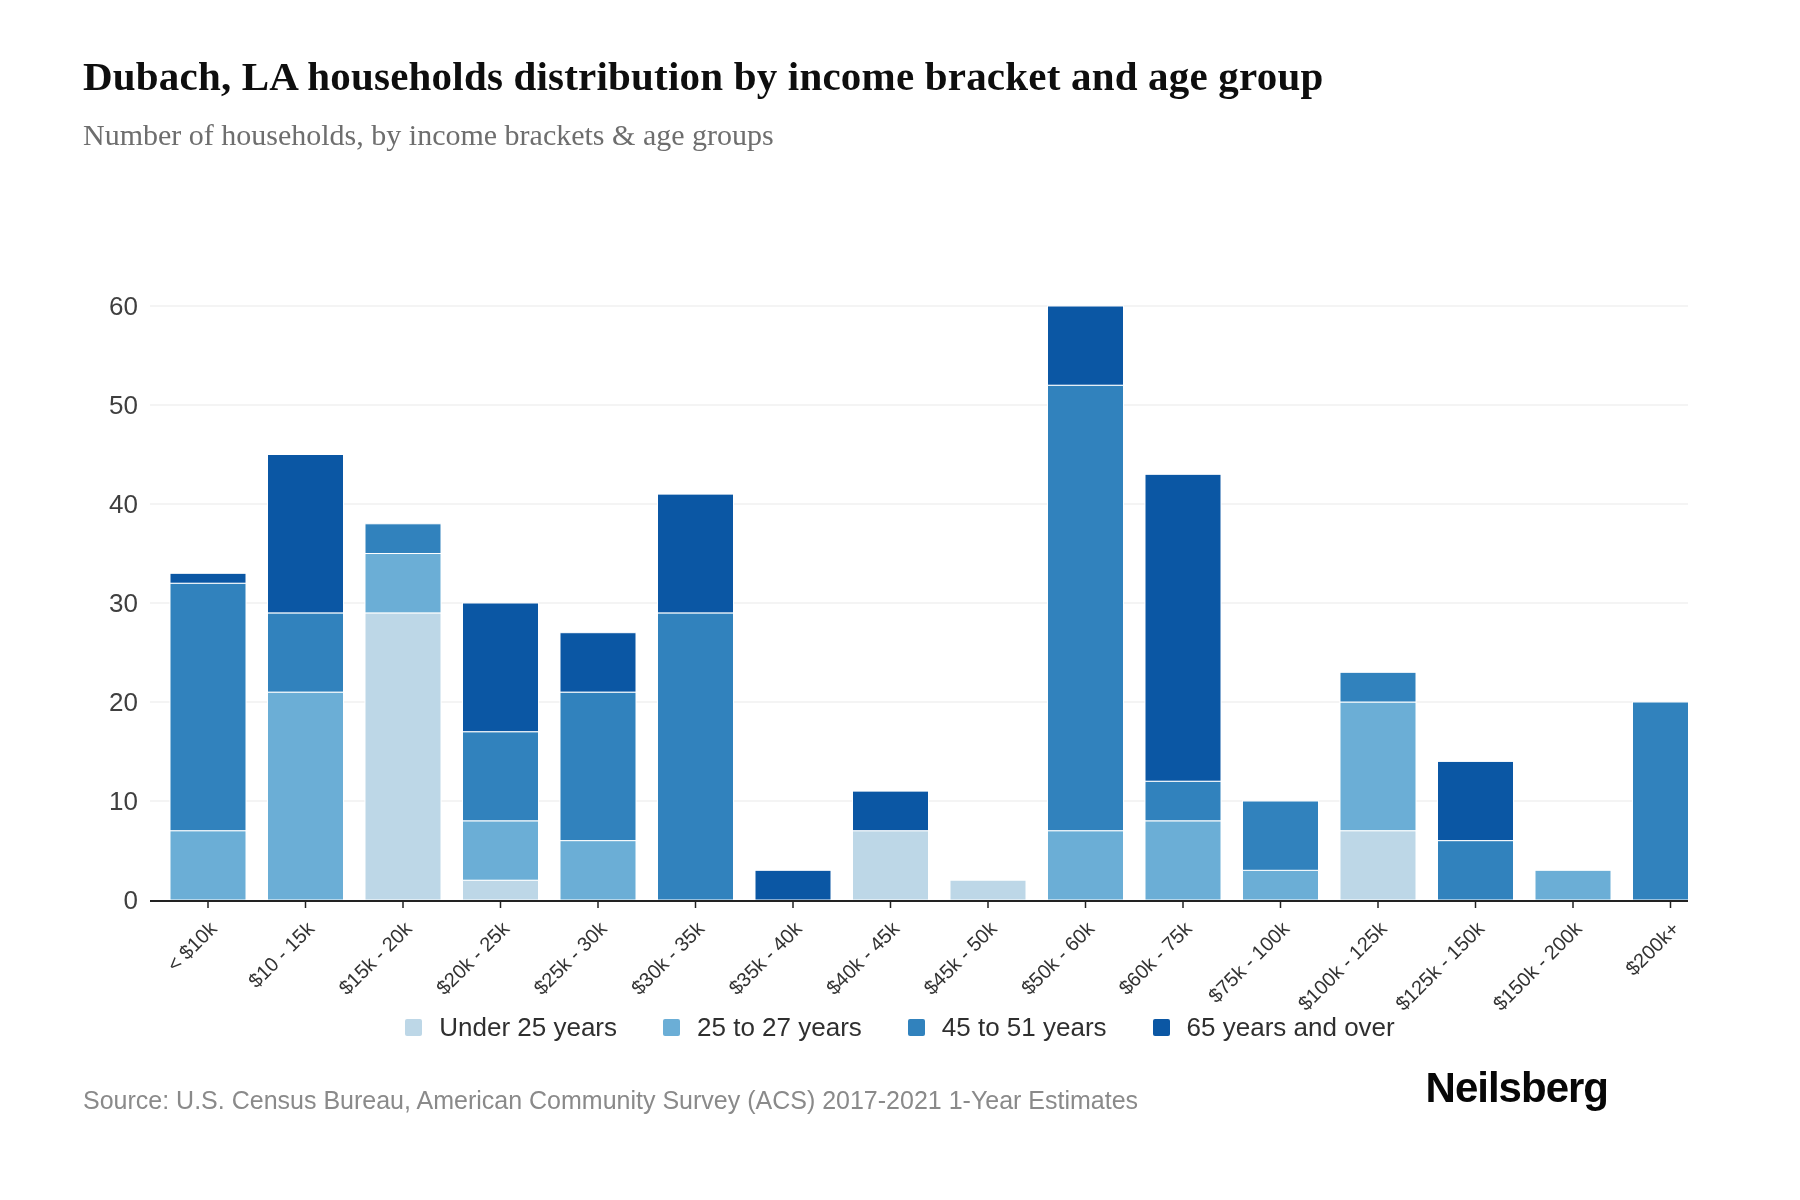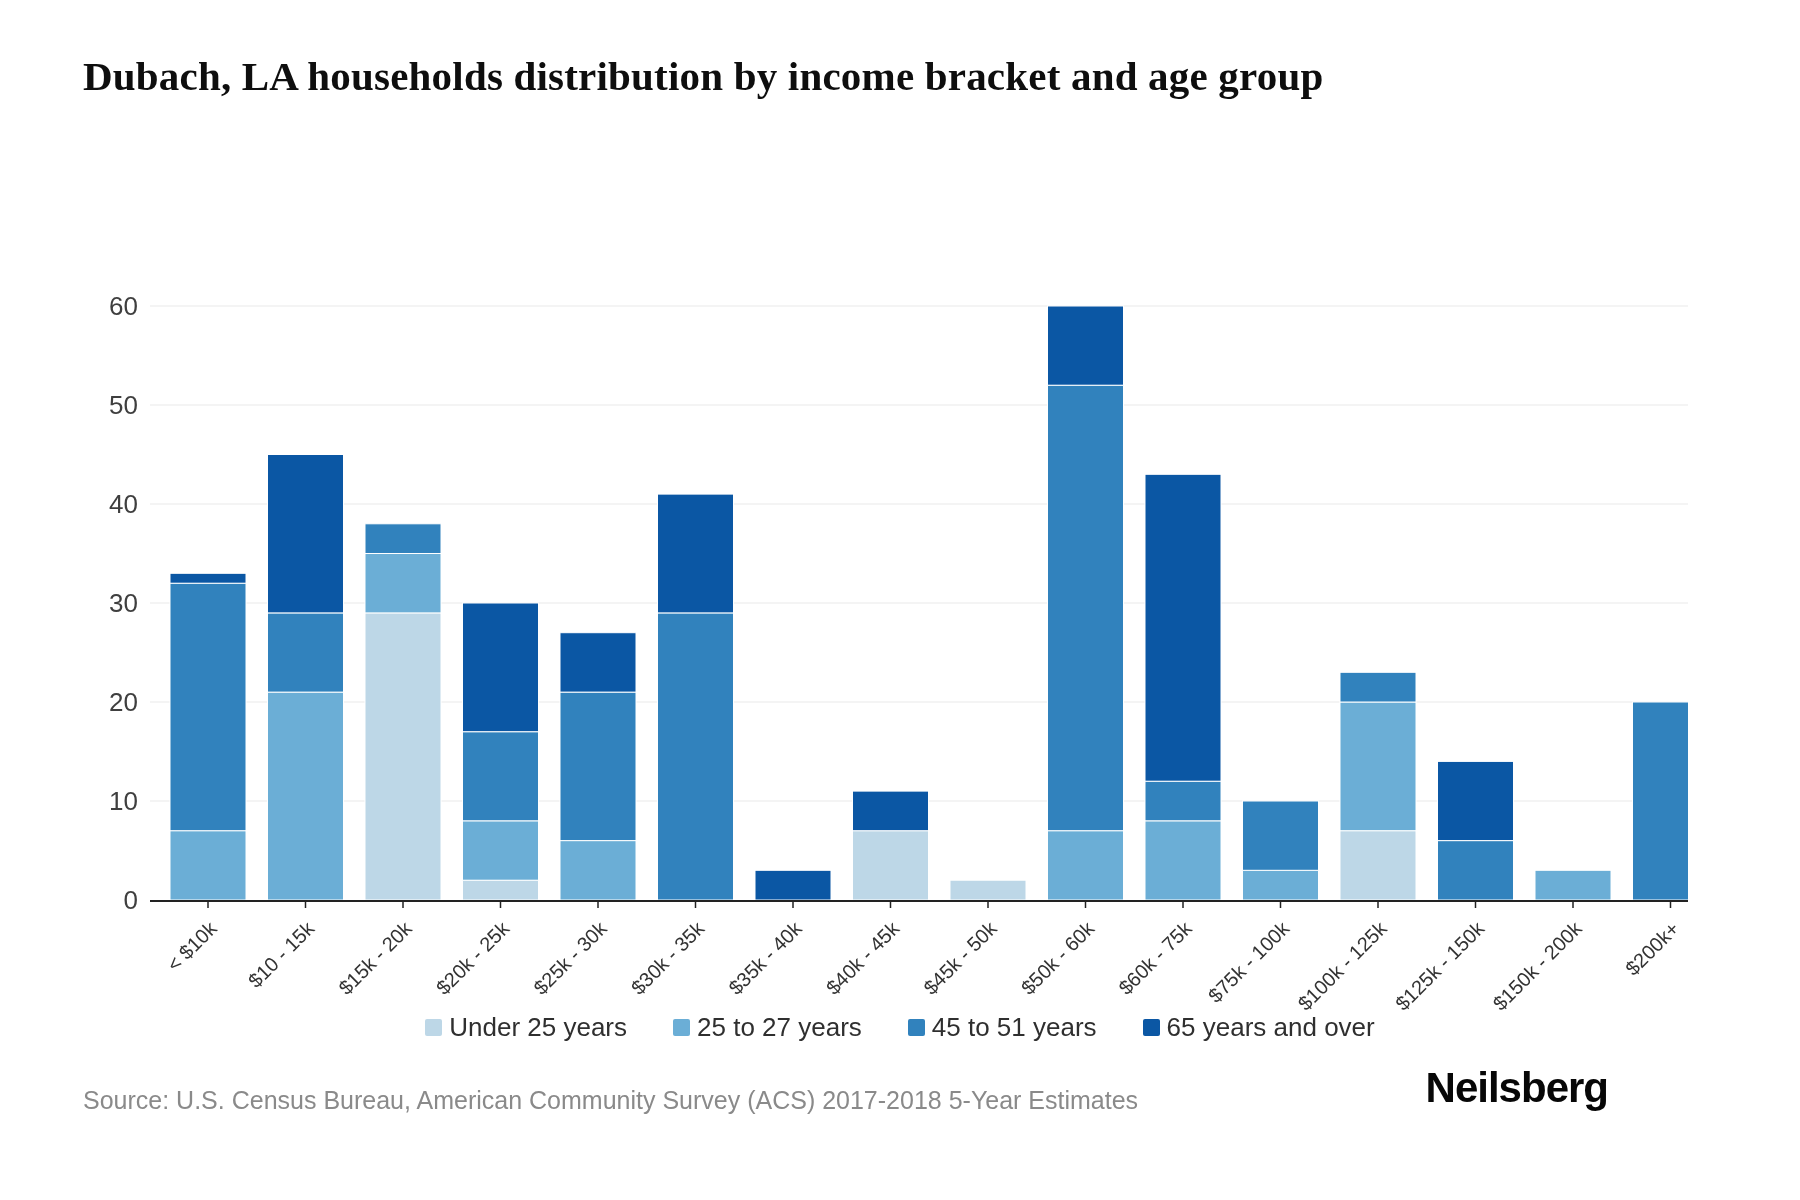--- a/index.html
+++ b/index.html
@@ -5,32 +5,33 @@
   html,body{margin:0;padding:0;background:#ffffff;}
   .page{position:relative;width:1688px;height:1200px;background:#ffffff;overflow:hidden;
         font-family:"Liberation Sans", sans-serif;}
   .title{position:absolute;left:83px;top:52px;font-family:"Liberation Serif", serif;
          font-size:41px;font-weight:700;color:#0e0e0e;letter-spacing:0.2px;}
   .subtitle{position:absolute;left:83px;top:118px;font-family:"Liberation Serif", serif;
             font-size:30px;font-weight:400;color:#6e6e6e;}
   .chart-svg{position:absolute;left:0;top:0;width:1800px;height:1200px;}
   .legend{position:absolute;left:0;top:1012px;width:1800px;display:flex;
           justify-content:center;align-items:center;gap:46px;}
-  .legend-item{display:flex;align-items:center;gap:7px;cursor:pointer;}
+  .legend-item{display:flex;align-items:center;gap:17px;cursor:pointer;}
   .legend-swatch{width:17px;height:17px;border-radius:2px;flex:0 0 auto;}
   .legend-label{font-size:26px;color:#2f2f2f;}
   .source{position:absolute;left:83px;top:1086px;font-size:25px;color:#8a8a8a;}
   .logo{position:absolute;right:80px;top:1064px;font-size:42px;font-weight:800;
         color:#070707;letter-spacing:-1px;}
 </style>
 </head>
 <body>
 
 <div class="page">
   <div class="title">Dubach, LA households distribution by income bracket and age group</div>
+  <div class="subtitle">Number of households, by income brackets &amp; age groups</div>
 
   <svg id="chart-svg" class="chart-svg" viewBox="0 0 1800 1200" xmlns="http://www.w3.org/2000/svg">
       <text x="138" y="909" text-anchor="end" font-size="26" fill="#3f3f3f" font-family="&quot;Liberation Sans&quot;, sans-serif">0</text>
       <line x1="150" y1="801" x2="1730" y2="801" stroke="#e9e9e9" stroke-width="1"></line>
       <text x="138" y="810" text-anchor="end" font-size="26" fill="#3f3f3f" font-family="&quot;Liberation Sans&quot;, sans-serif">10</text>
       <line x1="150" y1="702" x2="1730" y2="702" stroke="#e9e9e9" stroke-width="1"></line>
       <text x="138" y="711" text-anchor="end" font-size="26" fill="#3f3f3f" font-family="&quot;Liberation Sans&quot;, sans-serif">20</text>
       <line x1="150" y1="603" x2="1730" y2="603" stroke="#e9e9e9" stroke-width="1"></line>
       <text x="138" y="612" text-anchor="end" font-size="26" fill="#3f3f3f" font-family="&quot;Liberation Sans&quot;, sans-serif">30</text>
       <line x1="150" y1="504" x2="1730" y2="504" stroke="#e9e9e9" stroke-width="1"></line>
@@ -155,15 +156,15 @@
       <div class="legend-item">
         <span class="legend-swatch" style="background: rgb(49, 130, 189);"></span>
         <span class="legend-label">45 to 51 years</span>
       </div>
       <div class="legend-item">
         <span class="legend-swatch" style="background: rgb(11, 87, 164);"></span>
         <span class="legend-label">65 years and over</span>
       </div>
     </div>
 
-  <div class="source">Source: U.S. Census Bureau, American Community Survey (ACS) 2017-2018 5-Year Estimates</div>
+  <div class="source">Source: U.S. Census Bureau, American Community Survey (ACS) 2017-2021 1-Year Estimates</div>
   <div class="logo">Neilsberg</div>
 </div>
 
 </body></html>

